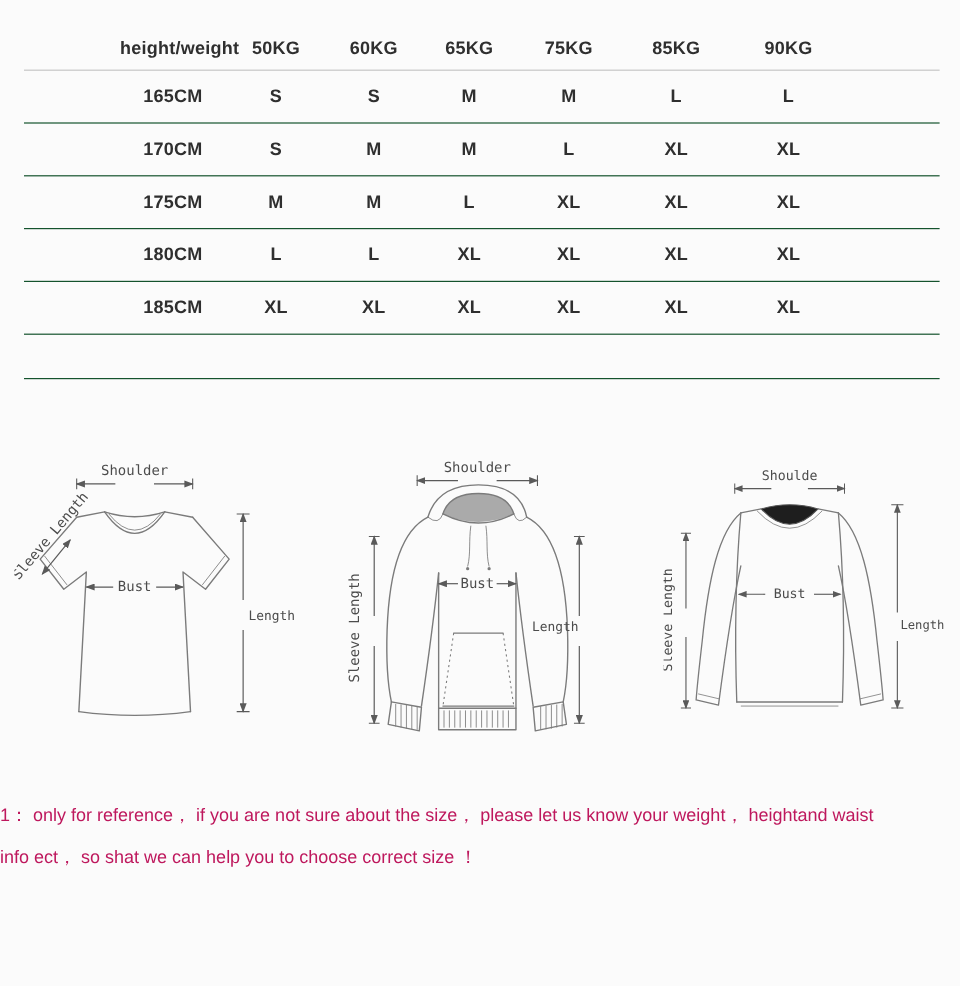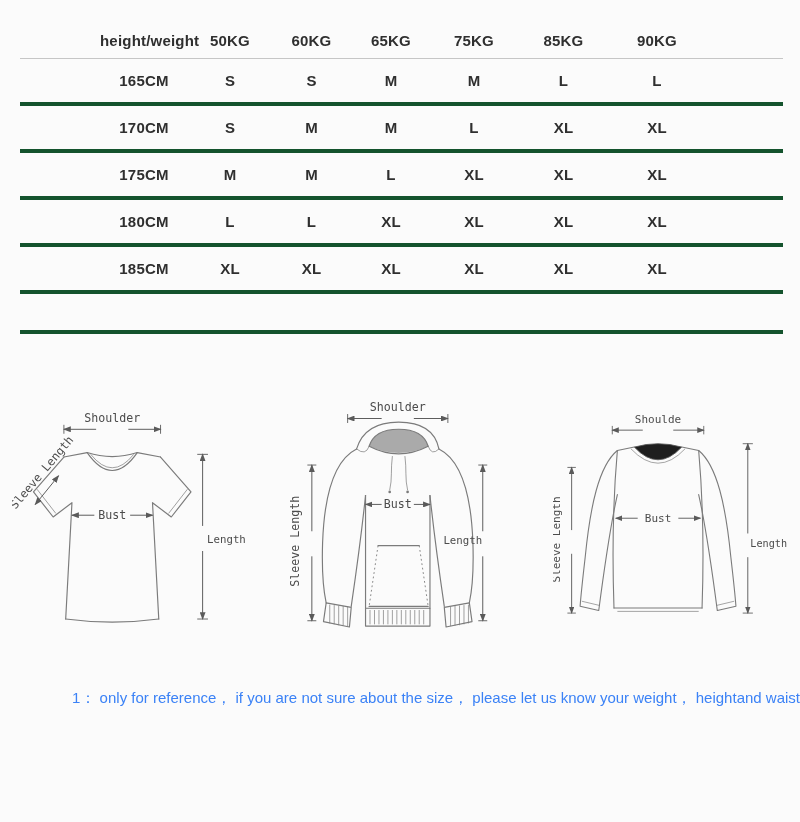--- a/index.html
+++ b/index.html
@@ -13,51 +13,51 @@
   .page{width:800px;height:822px;position:relative;}
 
   
   .size-table{margin:22px 17px 0 20px;}
   .trow{
     display:grid;
     grid-template-columns:88px 84px 79px 80px 86px 93px 94px 1fr;
     padding-left:80px;
     align-items:center;
     height:43px;
-    border-bottom:4px solid #14532d;
+    border-bottom:1px solid #14532d;
   }
   .trow.thead{height:36px;border-bottom:1px solid #c6c6c6;}
   .trow.empty{height:36px;}
   .tcell{
     text-align:center;
     font-weight:700;
     font-size:15px;
     color:#2f2f2f;
     letter-spacing:.2px;
     white-space:nowrap;
   }
 
   
   .diagrams{
     display:flex;
     justify-content:space-between;
-    align-items:center;
+    align-items:flex-start;
     margin:46px 10px 0 12px;
     gap:40px;
   }
   .garment{stroke:#7b7b7b;stroke-width:1.3;fill:none;stroke-linejoin:round;stroke-linecap:round;}
   .garment-thin{stroke:#7b7b7b;stroke-width:.8;fill:none;}
   .stitch{stroke:#7b7b7b;stroke-width:1;fill:none;stroke-dasharray:2 3;}
   .dim{stroke:#5a5a5a;stroke-width:1.1;fill:none;}
   .tick{stroke:#5a5a5a;stroke-width:1;fill:none;}
   .dlabel{font-family:"DejaVu Sans Mono",monospace;font-size:13px;fill:#4c4c4c;}
   .dlabel.small{font-size:12px;}
 
   
-  .notes{margin-top:18px;text-align:right;font-size:15px;color:#3b82f6;}
+  .notes{margin-top:18px;text-align:left;font-size:15px;color:#be185d;}
   .notes p{margin:0 0 16px;line-height:19px;}
 </style>
 </head>
 <body>
 
 <div class="page">
 
   <div class="size-table">
     <div class="trow thead">
       <div class="tcell">height/weight</div>
@@ -256,15 +256,16 @@
         <path class="tick" d="M224,44 H236 M224,244 H236"></path>
         <path class="dim" d="M230,44 V150" marker-start="url(#l-as)"></path>
         <path class="dim" d="M230,178 V244" marker-end="url(#l-ae)"></path>
         <text class="dlabel small" x="233" y="166">Length</text>
       </g>
     </svg>
   </div>
 
   <div class="notes">
     <p>1：  only for reference， if you are not sure about the size， please let us know your weight， heightand waist</p>
+    <p>info ect， so shat we can help you to choose correct size ！</p>
   </div>
 
 </div>
 
 </body></html>

